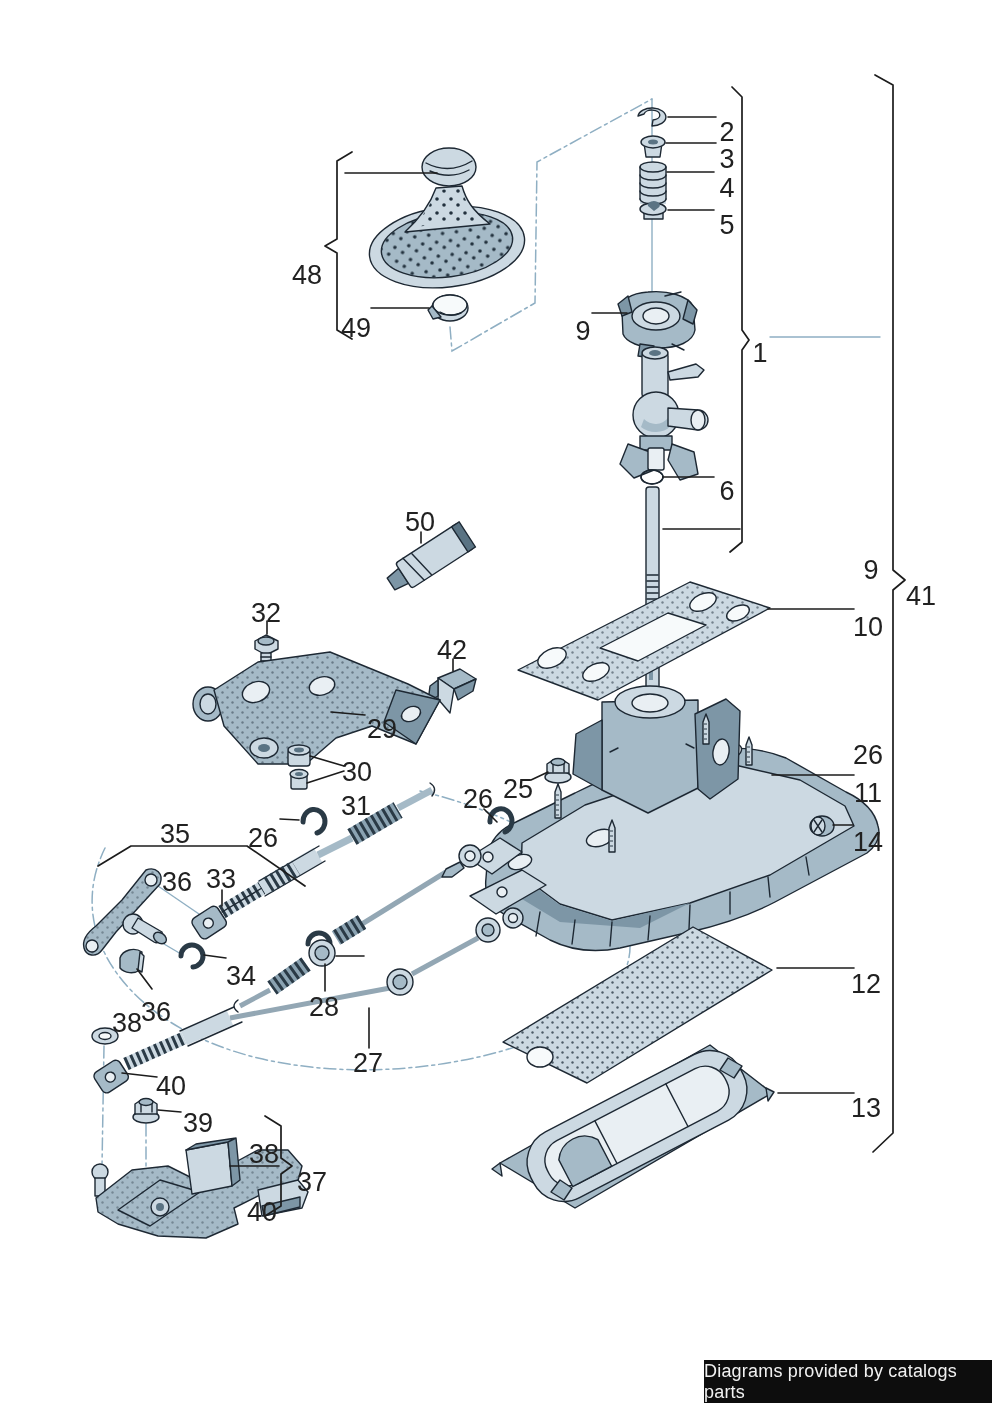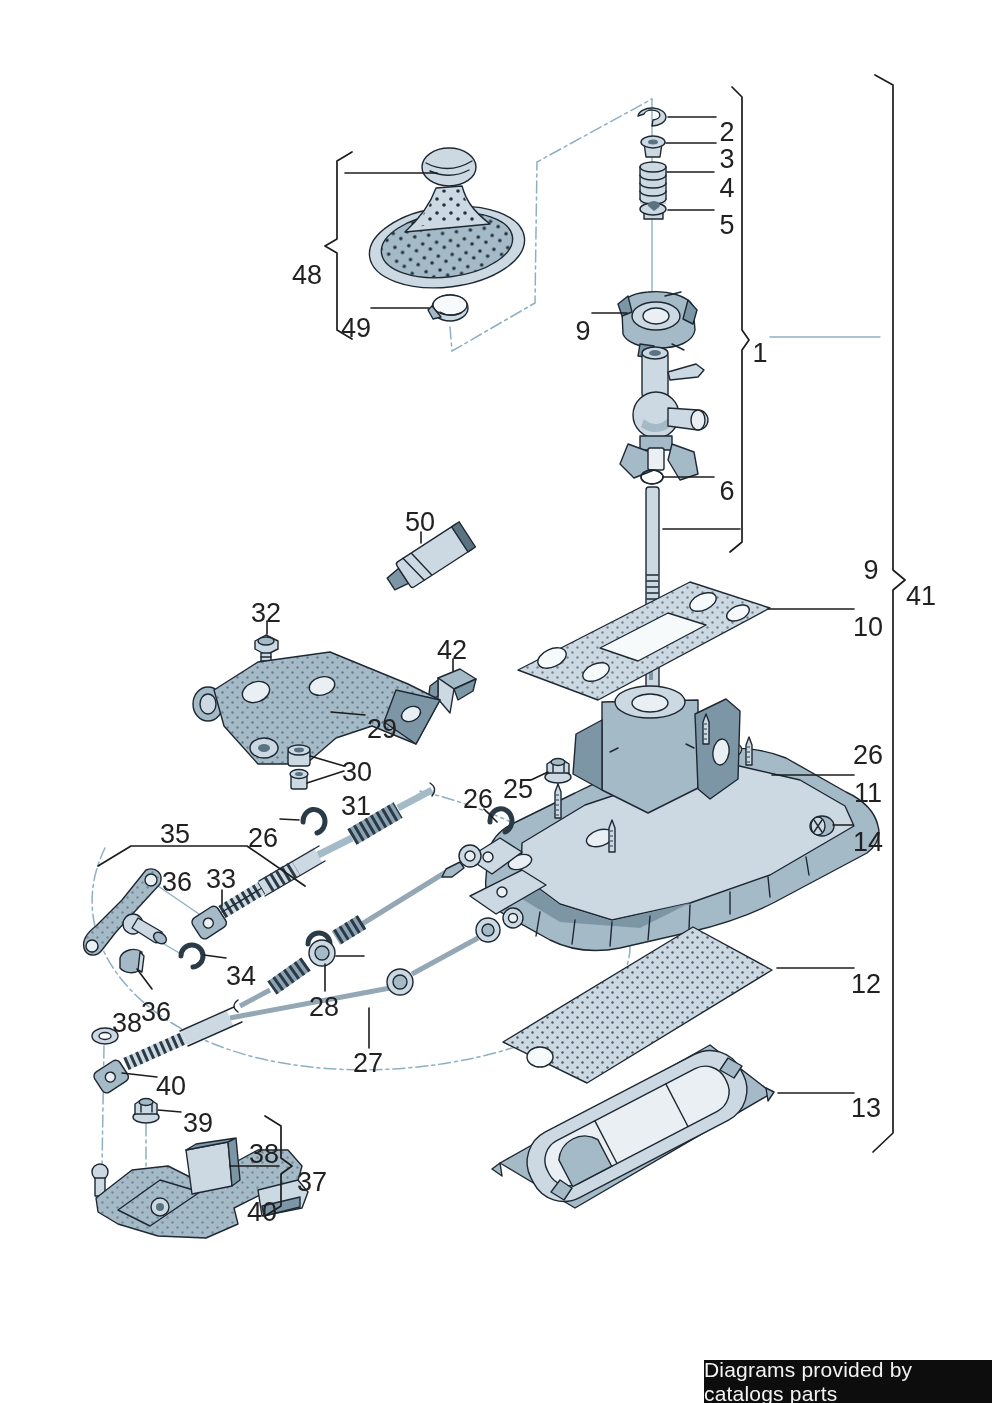--- a/index.html
+++ b/index.html
@@ -12,21 +12,21 @@
   .ln{stroke:#1d2833;stroke-width:1.4;fill:none;stroke-linejoin:round;stroke-linecap:round}
   .lead{stroke:#1c1c1c;stroke-width:1.6;fill:none;stroke-linecap:round}
   .brk{stroke:#1c1c1c;stroke-width:1.7;fill:none;stroke-linejoin:round;stroke-linecap:round}
   .blu{stroke:#8fafc3;stroke-width:1.4;fill:none;stroke-linecap:round}
   .blud{stroke:#8fafc3;stroke-width:1.5;fill:none;stroke-dasharray:12 4 3 4;stroke-linecap:round}
   .cal{font-family:"Liberation Sans",sans-serif;font-size:27px;fill:#212121}
   .rib{stroke:#2a3a46;stroke-dasharray:3 3.5;fill:none}
   .clipC{stroke:#2a3a46;stroke-width:5;fill:none;stroke-linecap:round}
   .footer{position:absolute;left:704px;top:1360px;width:288px;height:43px;background:#0d0d0d;
           color:#f2f2f2;display:flex;align-items:center;justify-content:center;
-          font-size:21px;letter-spacing:.2px;}
+          font-size:18px;letter-spacing:.2px;}
 </style>
 </head>
 <body>
 
 <div class="stage">
 <svg width="992" height="1403" viewBox="0 0 992 1403">
   <defs>
     <pattern id="dots" width="10" height="10" patternUnits="userSpaceOnUse">
       <circle cx="2.5" cy="2.5" r="1.2" fill="#2c3b48"></circle>
       <circle cx="7.5" cy="7.5" r="1.2" fill="#2c3b48"></circle>

